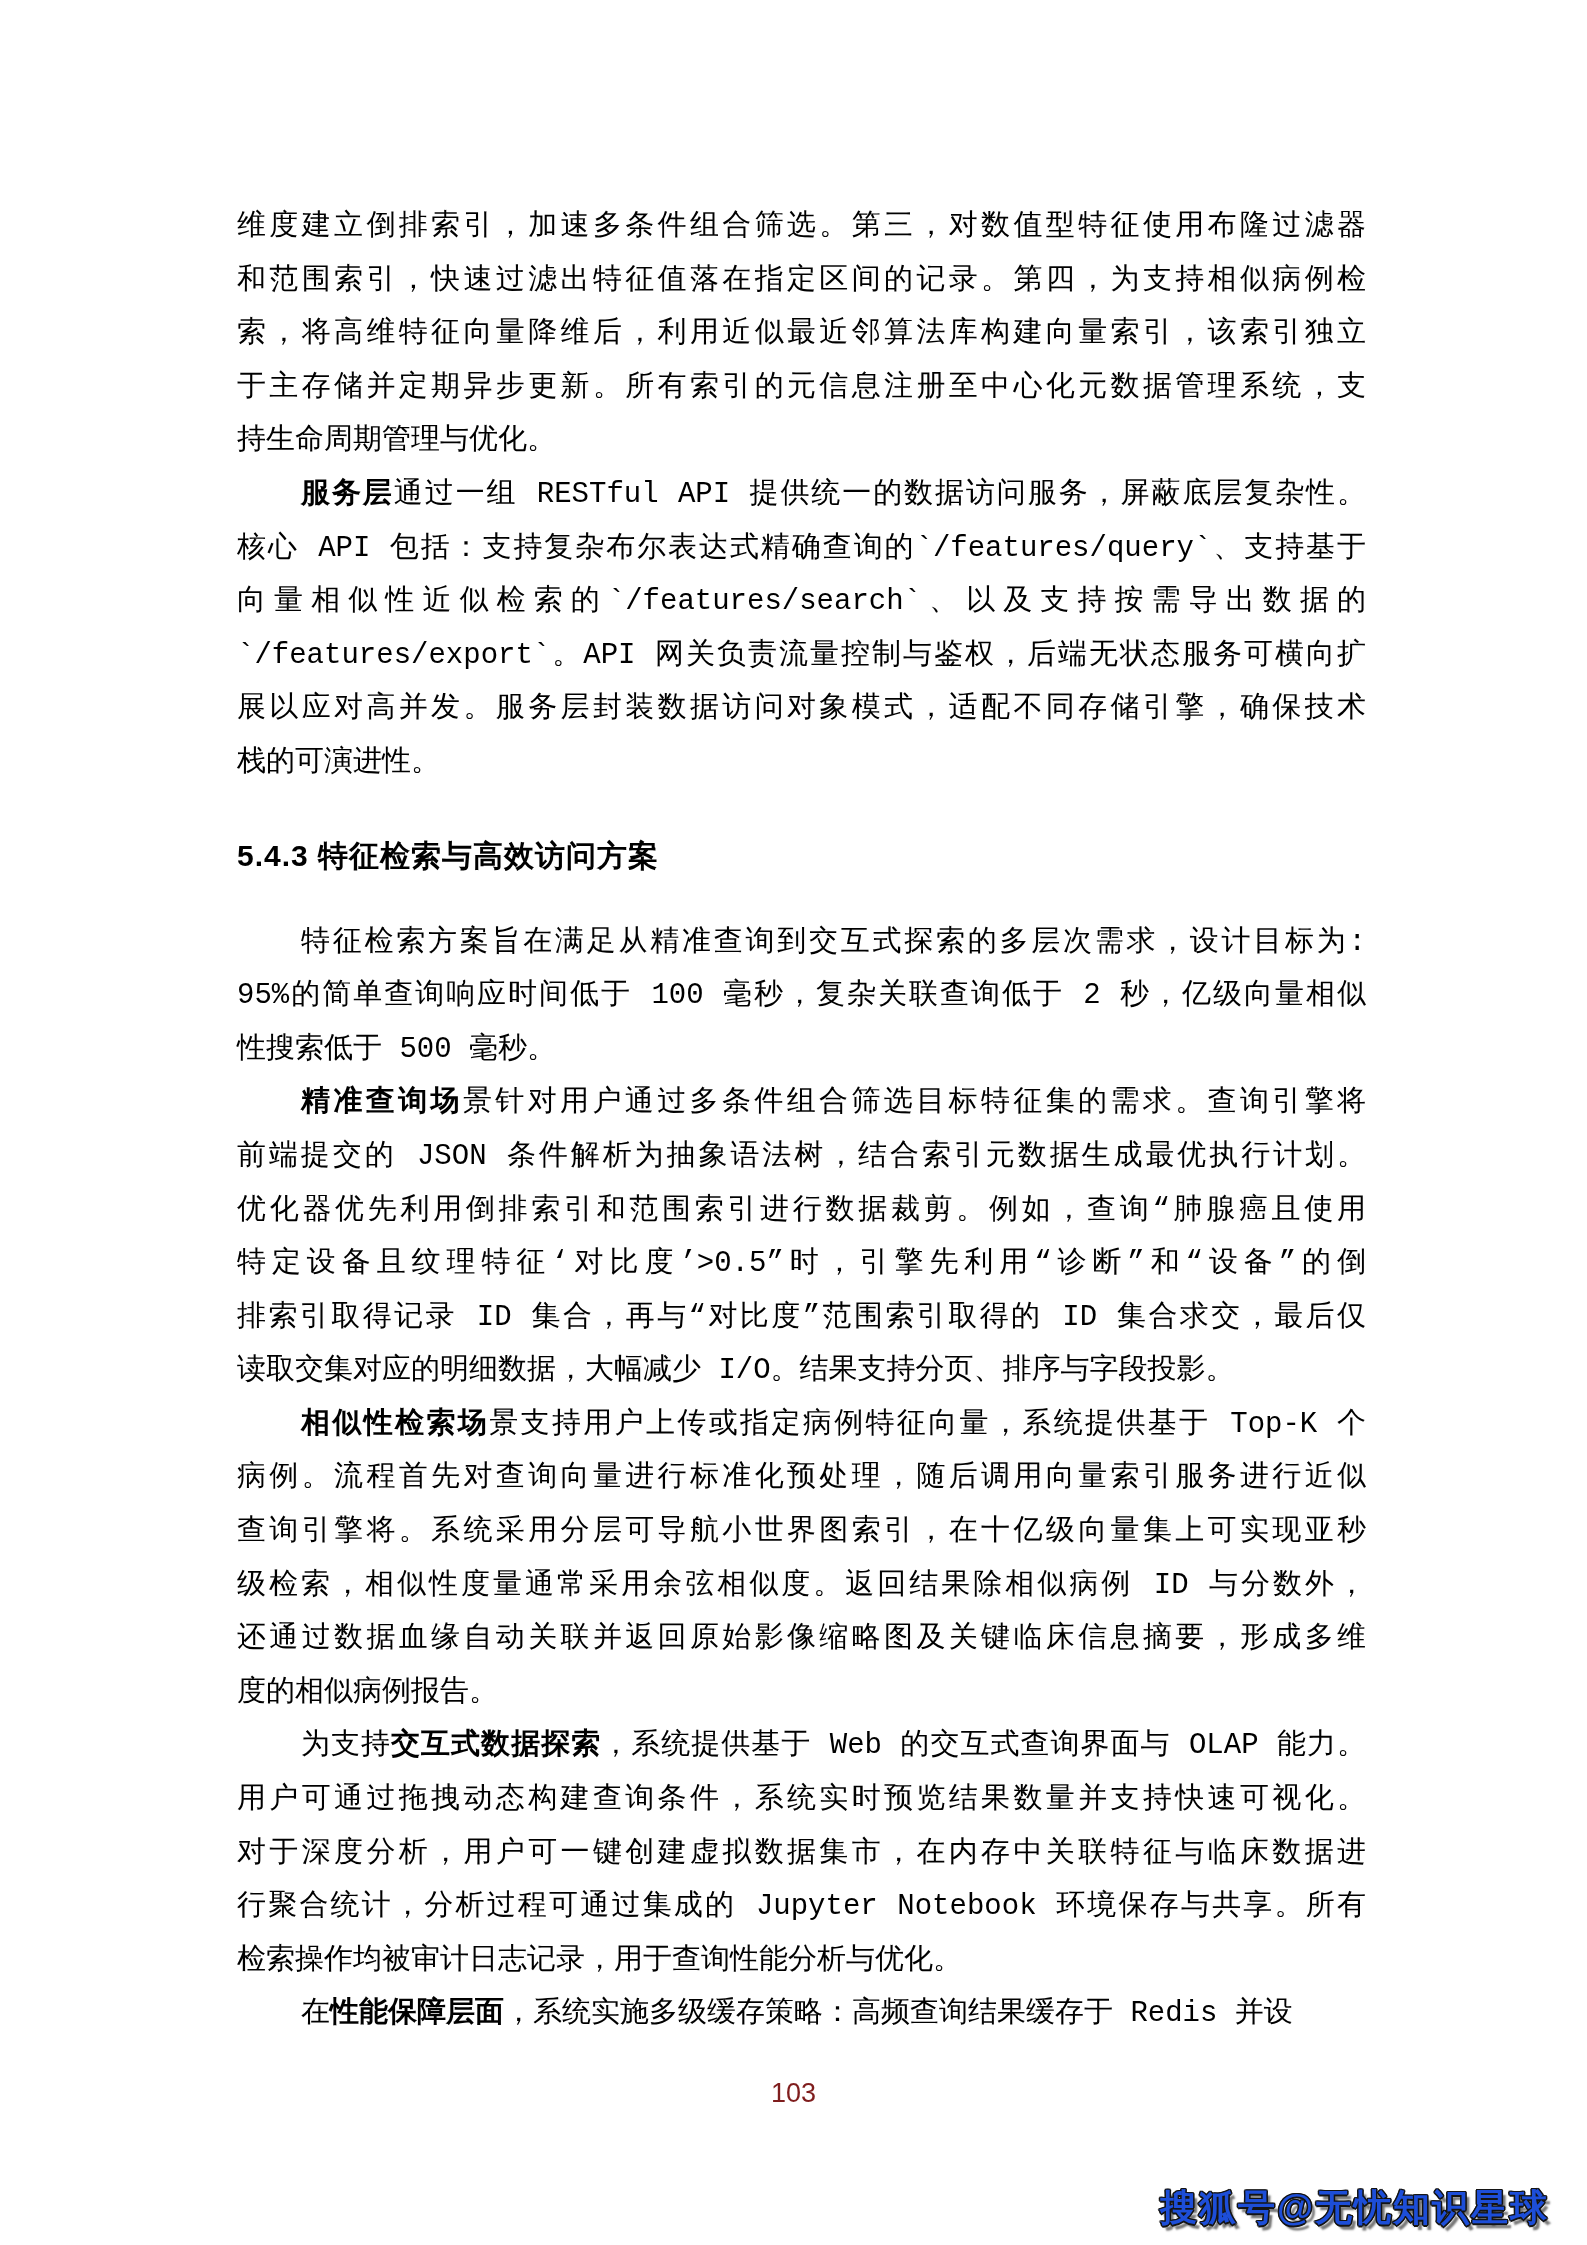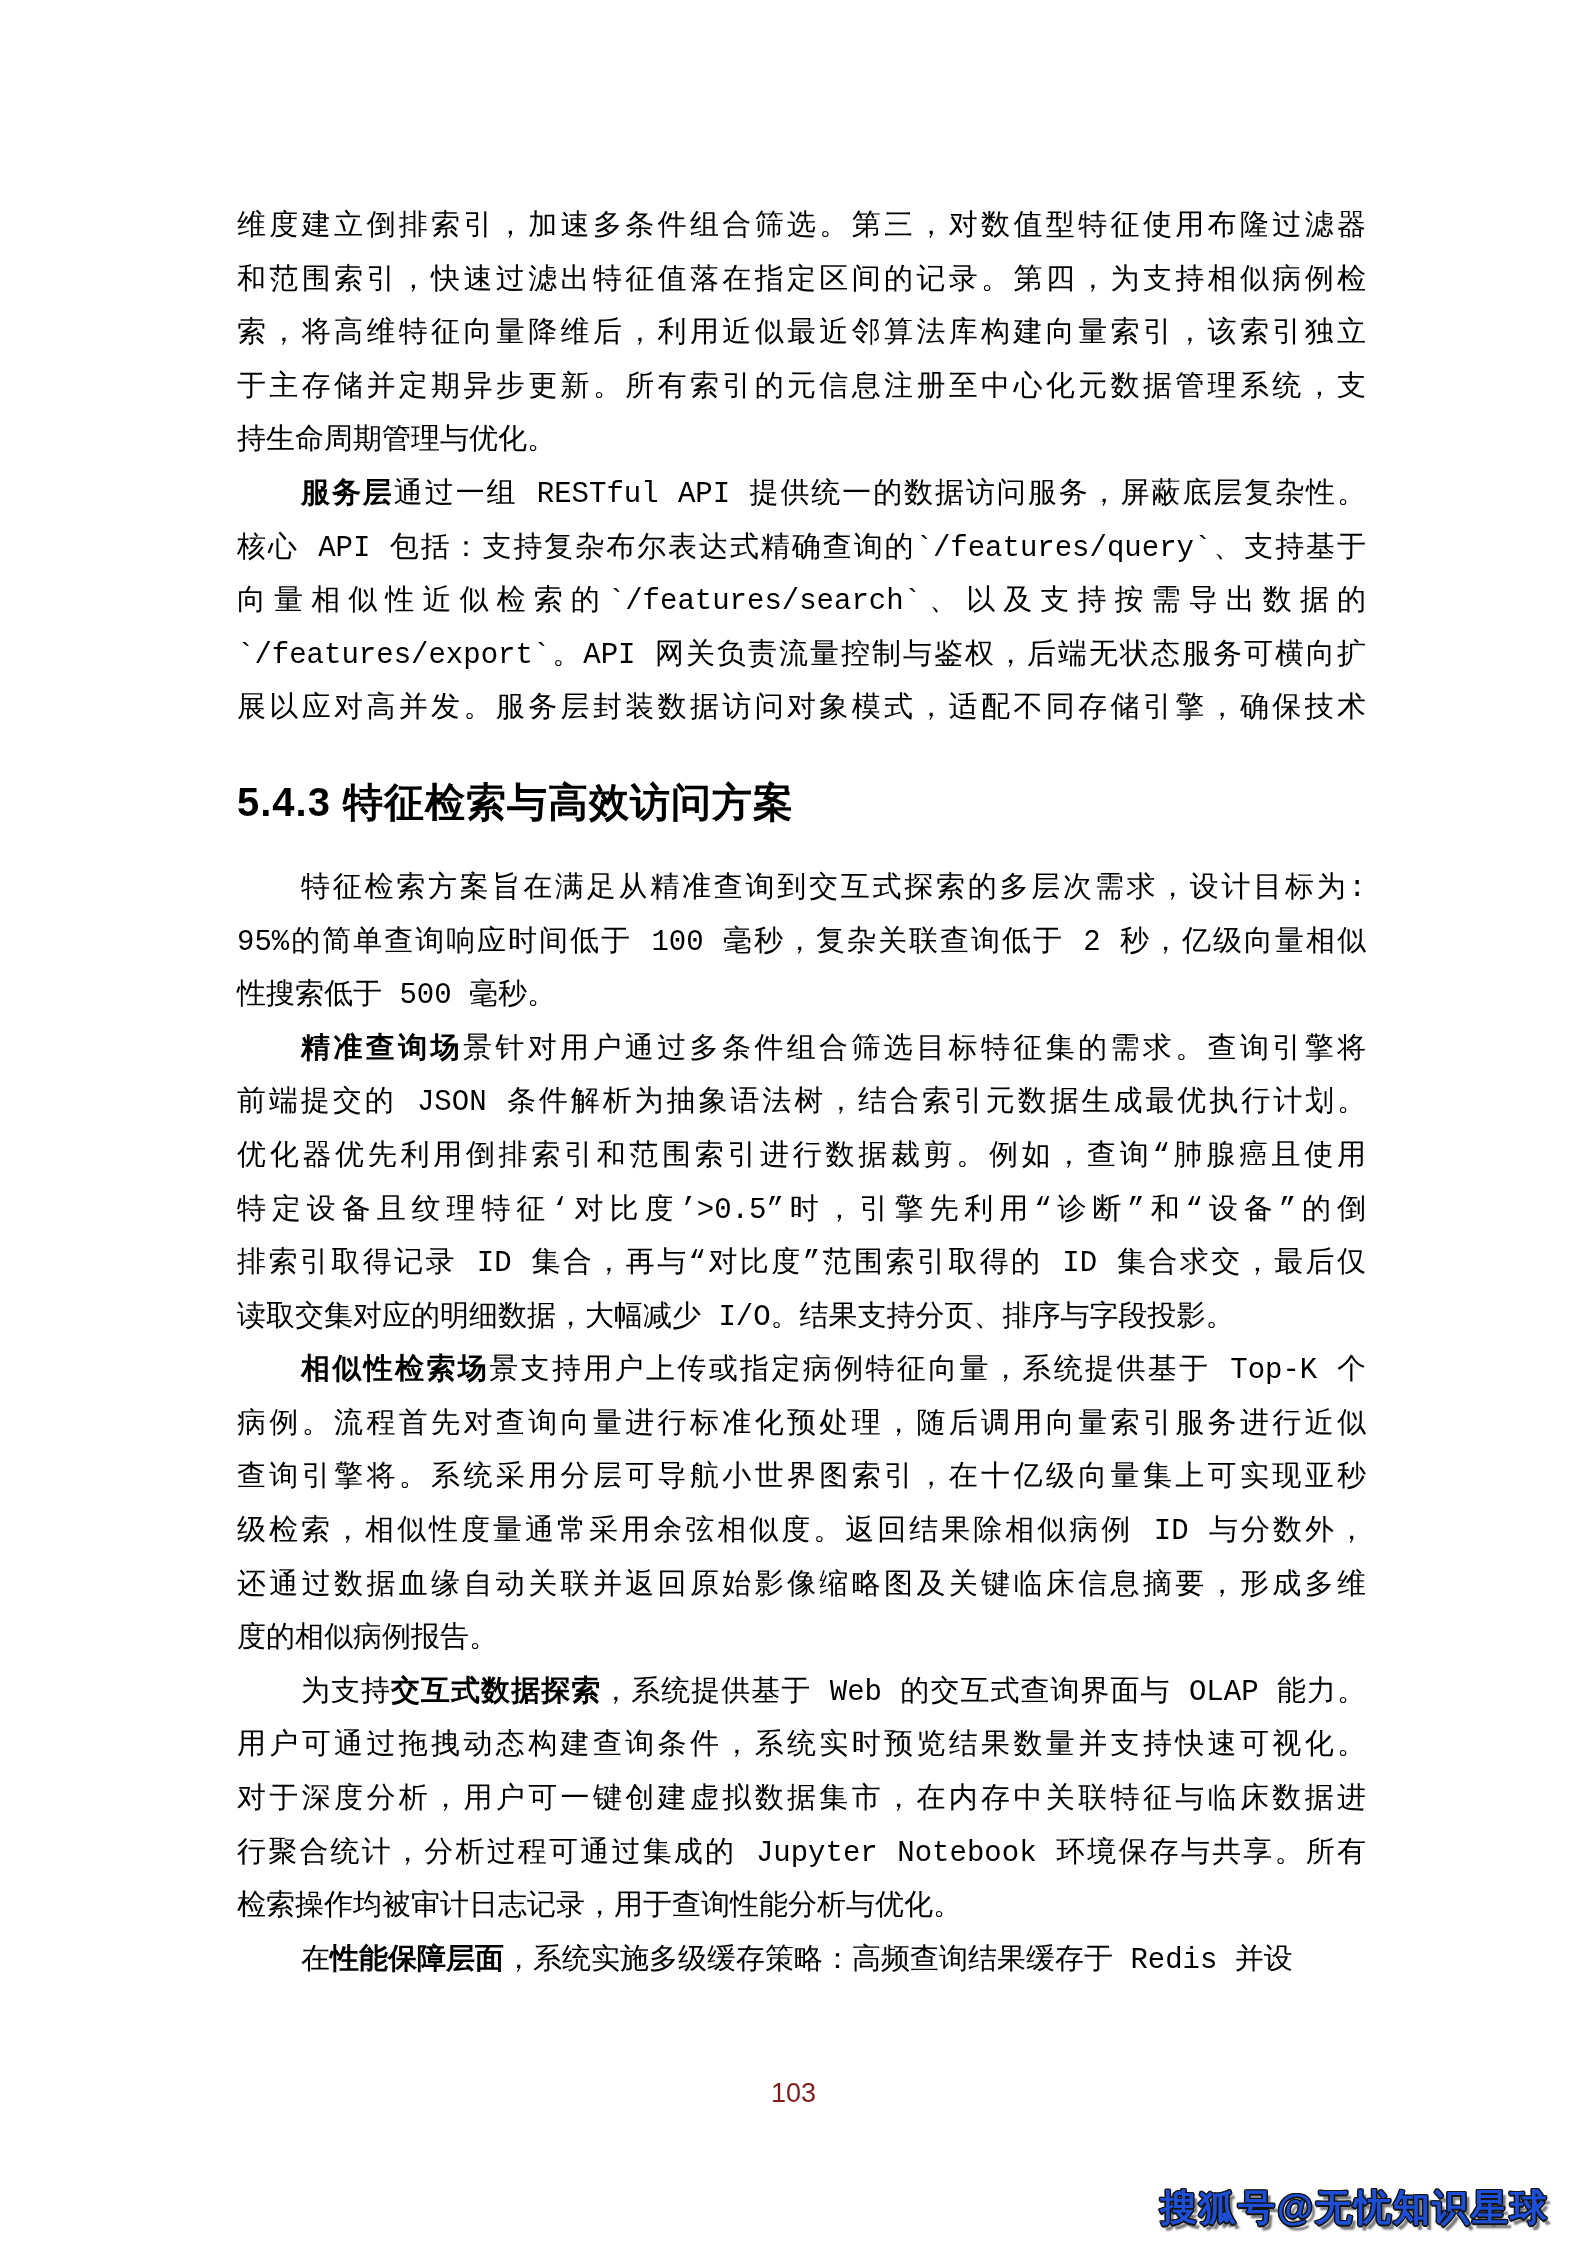--- a/index.html
+++ b/index.html
@@ -23,21 +23,21 @@
     text-align-last:justify;
     text-justify:inter-ideograph;
   }
   .line.last{text-align-last:left;}
   .line.indent{text-indent:64px;}
   .run{font-style:normal;font-family:Liberation Mono, monospace;}
   .run.bold{font-weight:bold;}
   .heading{
     font-family:"Liberation Sans","DejaVu Sans",sans-serif;
     font-weight:bold;
-    font-size:40px;
+    font-size:30px;
     line-height:60px;
     letter-spacing:1px;
     margin:36px 0 30px 0;
   }
   .page-number{
     position:absolute;
     top:2078px;left:0;width:100%;
     text-align:center;
     font-family:"Liberation Sans","DejaVu Sans",sans-serif;
     font-size:27px;
@@ -71,20 +71,21 @@
         <div class="line"><span class="run">索，将高维特征向量降维后，利用近似最近邻算法库构建向量索引，该索引独立</span></div>
         <div class="line"><span class="run">于主存储并定期异步更新。所有索引的元信息注册至中心化元数据管理系统，支</span></div>
         <div class="line last"><span class="run">持生命周期管理与优化。</span></div>
       </div>
     <div class="para">
         <div class="line indent"><span class="run bold">服务层</span><span class="run">通过一组 RESTful API 提供统一的数据访问服务，屏蔽底层复杂性。</span></div>
         <div class="line"><span class="run">核心 API 包括：支持复杂布尔表达式精确查询的`/features/query`、支持基于</span></div>
         <div class="line"><span class="run">向量相似性近似检索的`/features/search`、以及支持按需导出数据的</span></div>
         <div class="line"><span class="run">`/features/export`。API 网关负责流量控制与鉴权，后端无状态服务可横向扩</span></div>
         <div class="line"><span class="run">展以应对高并发。服务层封装数据访问对象模式，适配不同存储引擎，确保技术</span></div>
+        <div class="line last"><span class="run">栈的可演进性。</span></div>
       </div>
     <h2 class="heading">5.4.3 特征检索与高效访问方案</h2>
     <div class="para">
         <div class="line indent"><span class="run">特征检索方案旨在满足从精准查询到交互式探索的多层次需求，设计目标为:</span></div>
         <div class="line"><span class="run">95%的简单查询响应时间低于 100 毫秒，复杂关联查询低于 2 秒，亿级向量相似</span></div>
         <div class="line last"><span class="run">性搜索低于 500 毫秒。</span></div>
       </div>
     <div class="para">
         <div class="line indent"><span class="run bold">精准查询场</span><span class="run">景针对用户通过多条件组合筛选目标特征集的需求。查询引擎将</span></div>
         <div class="line"><span class="run">前端提交的 JSON 条件解析为抽象语法树，结合索引元数据生成最优执行计划。</span></div>

